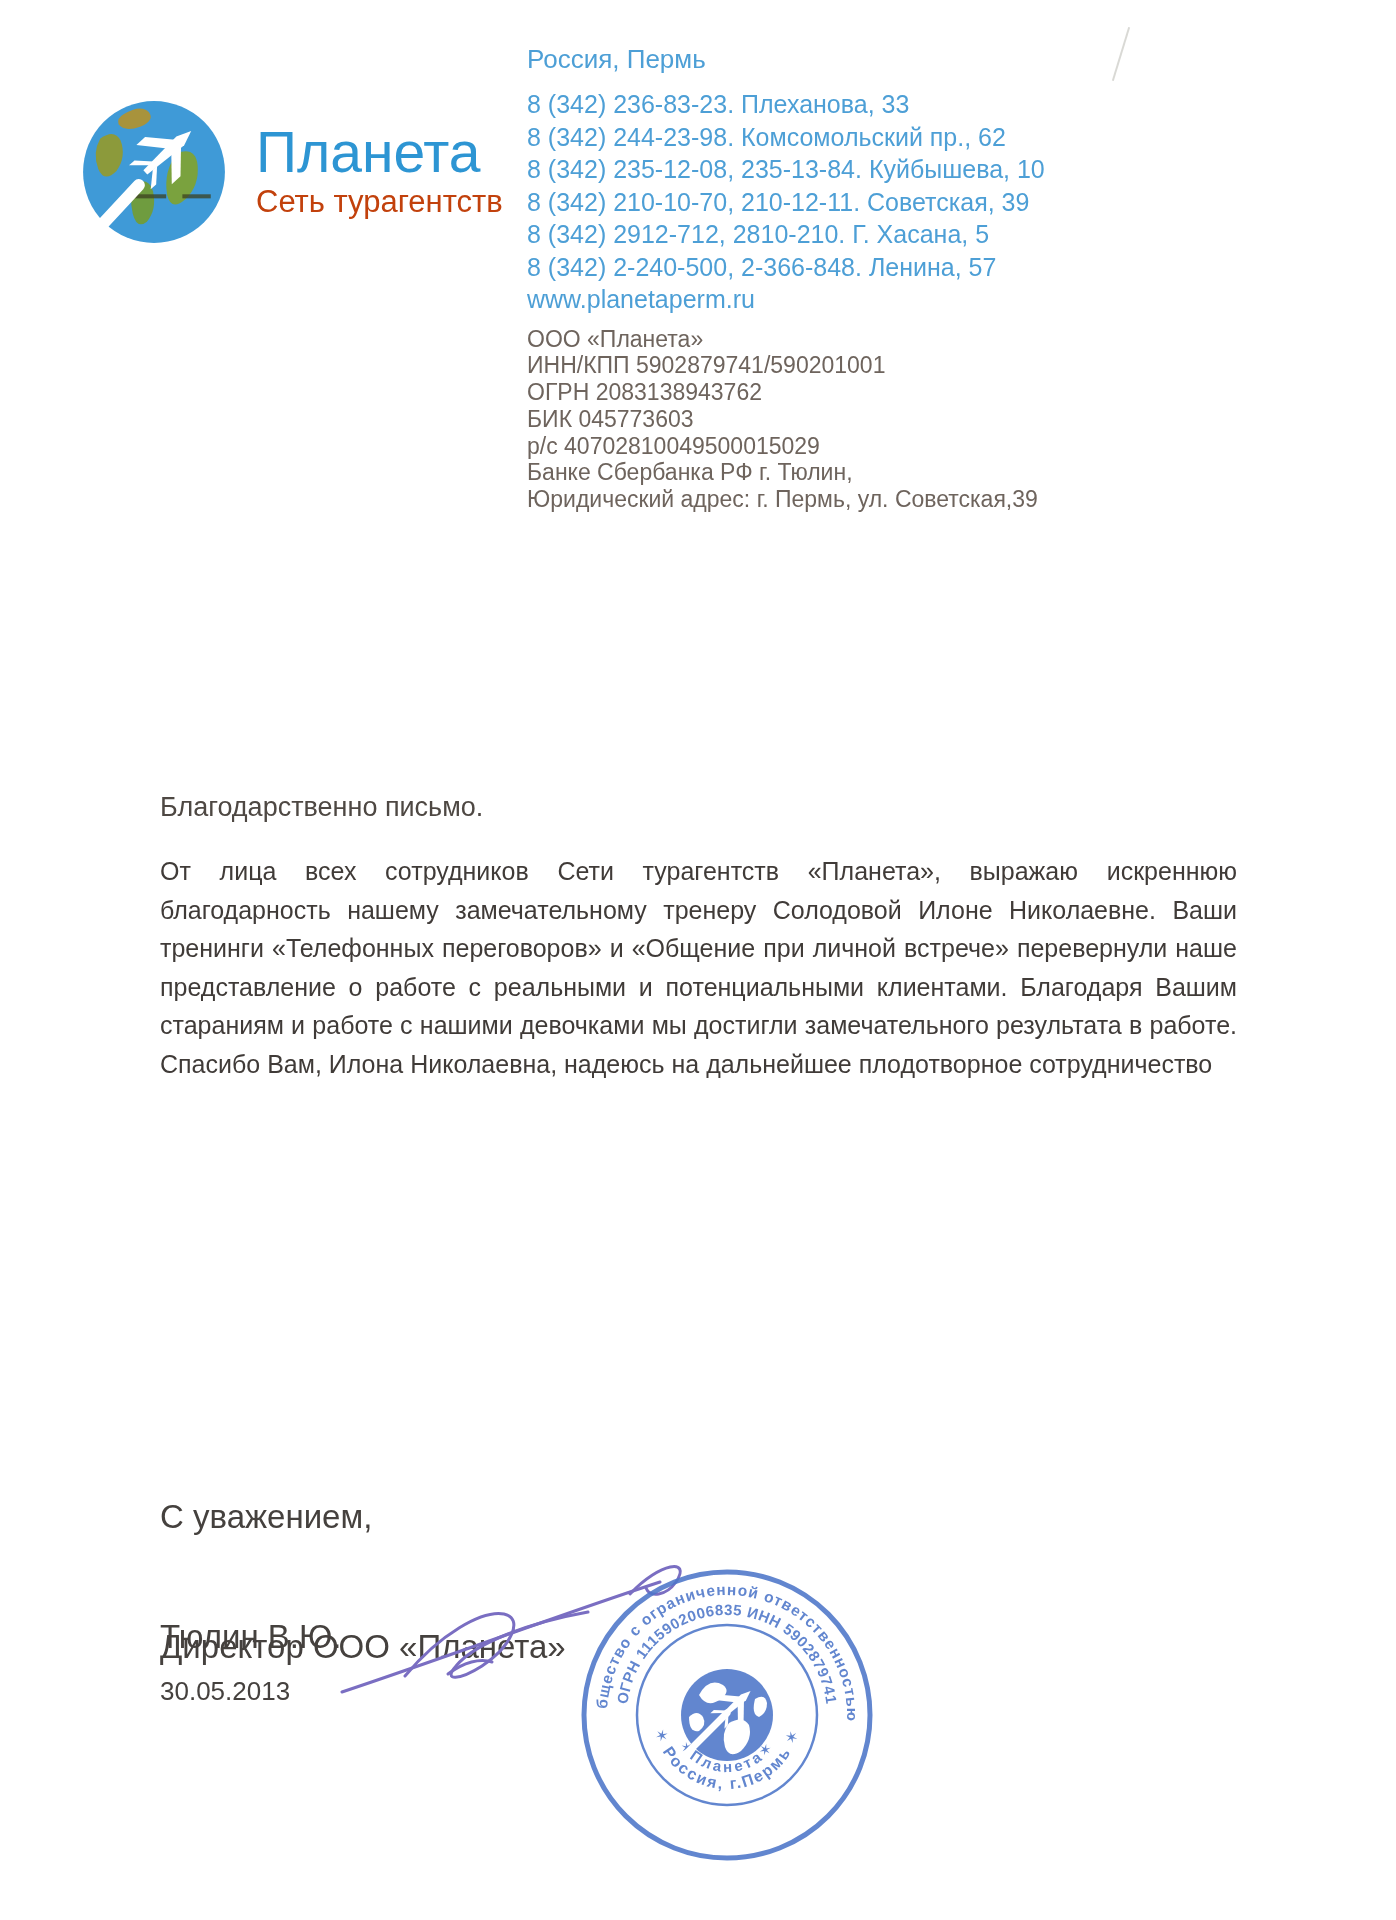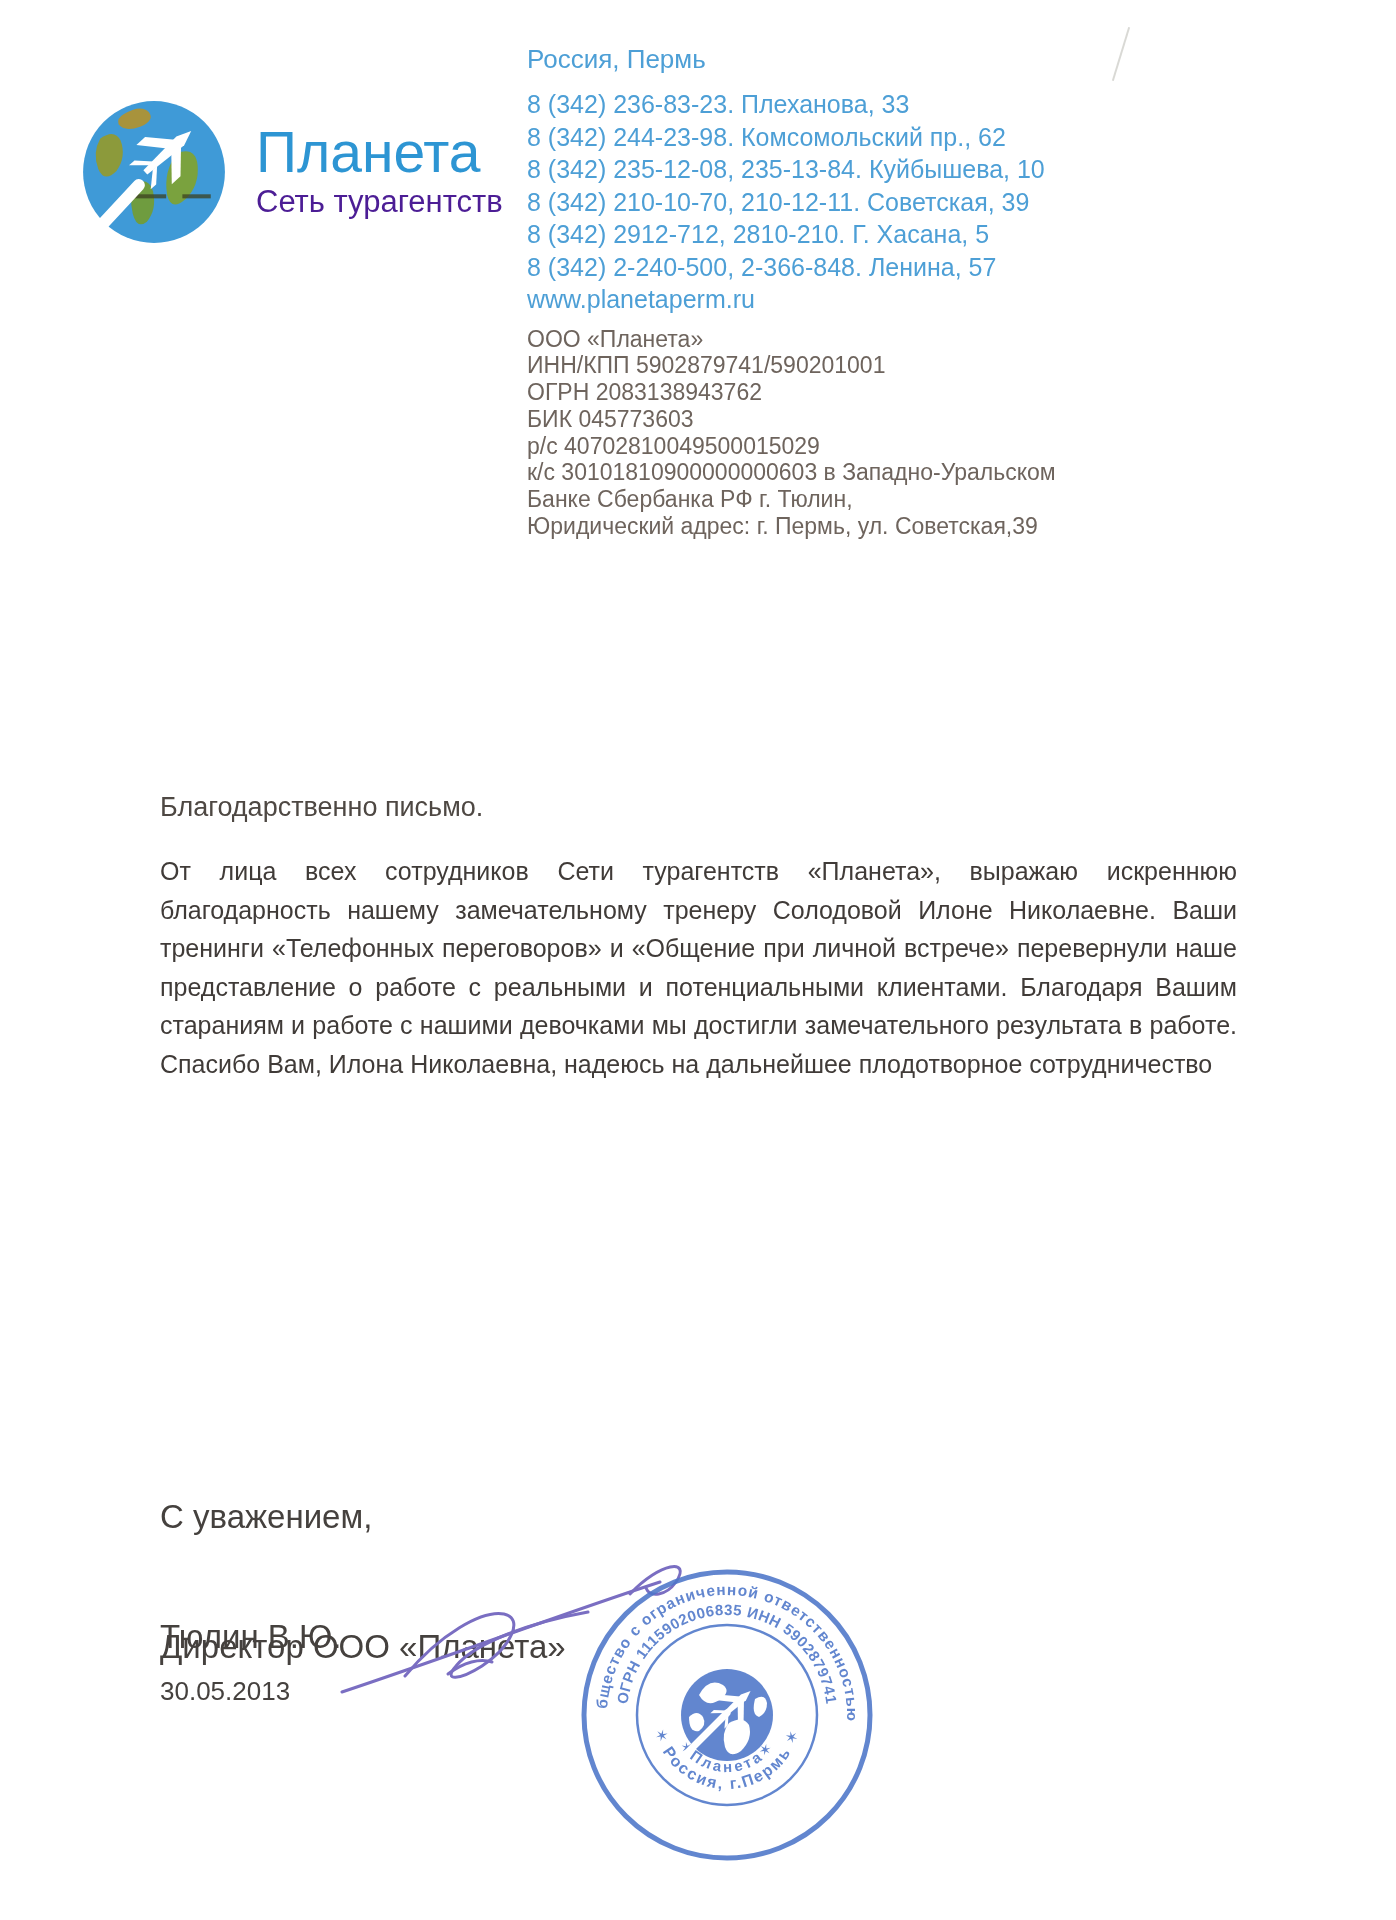--- a/index.html
+++ b/index.html
@@ -28,21 +28,21 @@
   .logo-title {
     font-size: 57px;
     font-weight: 400;
     letter-spacing: 0px;
     color: #2d95d3;
     line-height: 60px;
   }
   .logo-subtitle {
     font-size: 31px;
     font-weight: 400;
-    color: #4c1d95;
+    color: #c2410c;
     line-height: 36px;
     margin-top: 2px;
   }
 
   
   .contact-block {
     position: absolute;
     left: 527px;
     top: 44px;
     width: 640px;
@@ -174,21 +174,20 @@
       <div class="contact-line">8 (342) 2912-712, 2810-210. Г. Хасана, 5</div>
       <div class="contact-line">8 (342) 2-240-500, 2-366-848. Ленина, 57</div>
       <div class="contact-line">www.planetaperm.ru</div>
     </div>
     <div class="company-block">
       <div class="company-line">ООО «Планета»</div>
       <div class="company-line">ИНН/КПП 5902879741/590201001</div>
       <div class="company-line">ОГРН 2083138943762</div>
       <div class="company-line">БИК 045773603</div>
       <div class="company-line">р/с  40702810049500015029</div>
-      <div class="company-line">к/с 30101810900000000603 в Западно-Уральском</div>
       <div class="company-line">Банке Сбербанка РФ г. Тюлин,</div>
       <div class="company-line">Юридический адрес: г. Пермь, ул. Советская,39</div>
     </div>
   </div>
 
   <div class="letter-title">Благодарственно письмо.</div>
   <div class="letter-body">От лица всех сотрудников Сети турагентств «Планета», выражаю искреннюю благодарность нашему замечательному тренеру Солодовой Илоне Николаевне. Ваши тренинги «Телефонных переговоров» и «Общение при личной встрече» перевернули наше представление о работе с реальными и потенциальными клиентами. Благодаря Вашим стараниям и работе с нашими девочками мы достигли замечательного результата в работе. Спасибо Вам, Илона Николаевна, надеюсь на дальнейшее плодотворное сотрудничество</div>
 
   <div class="sign-line sign-closing">С уважением,</div>
   <div class="sign-line sign-position">Директор ООО «Планета»</div>

